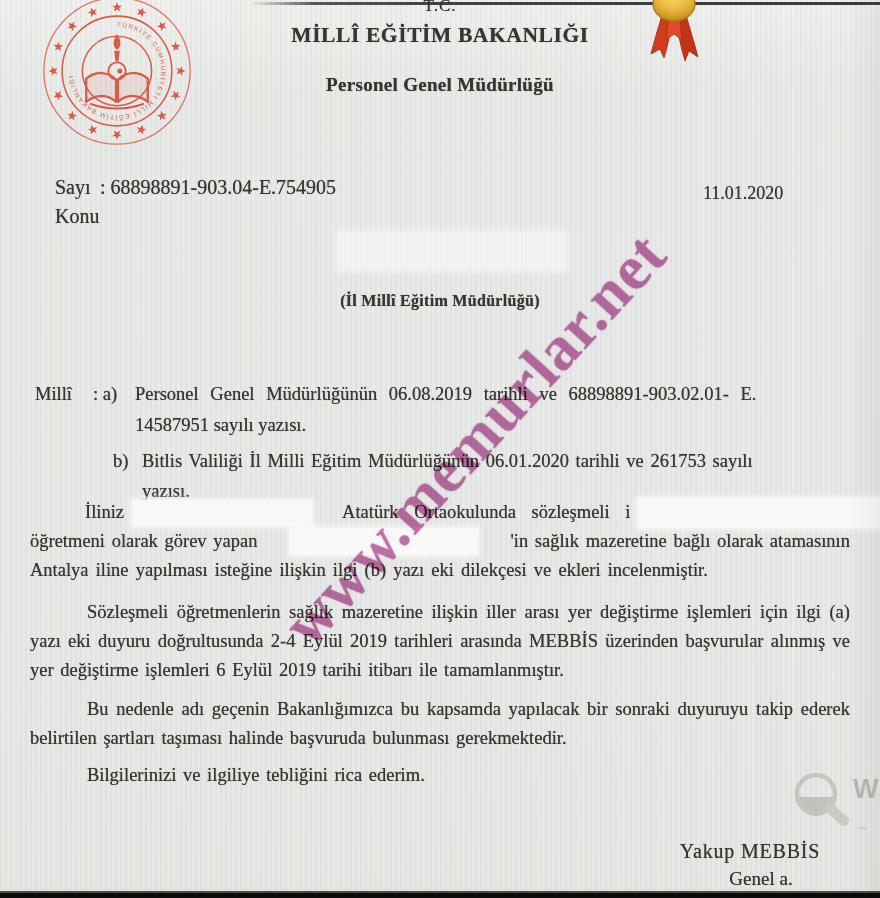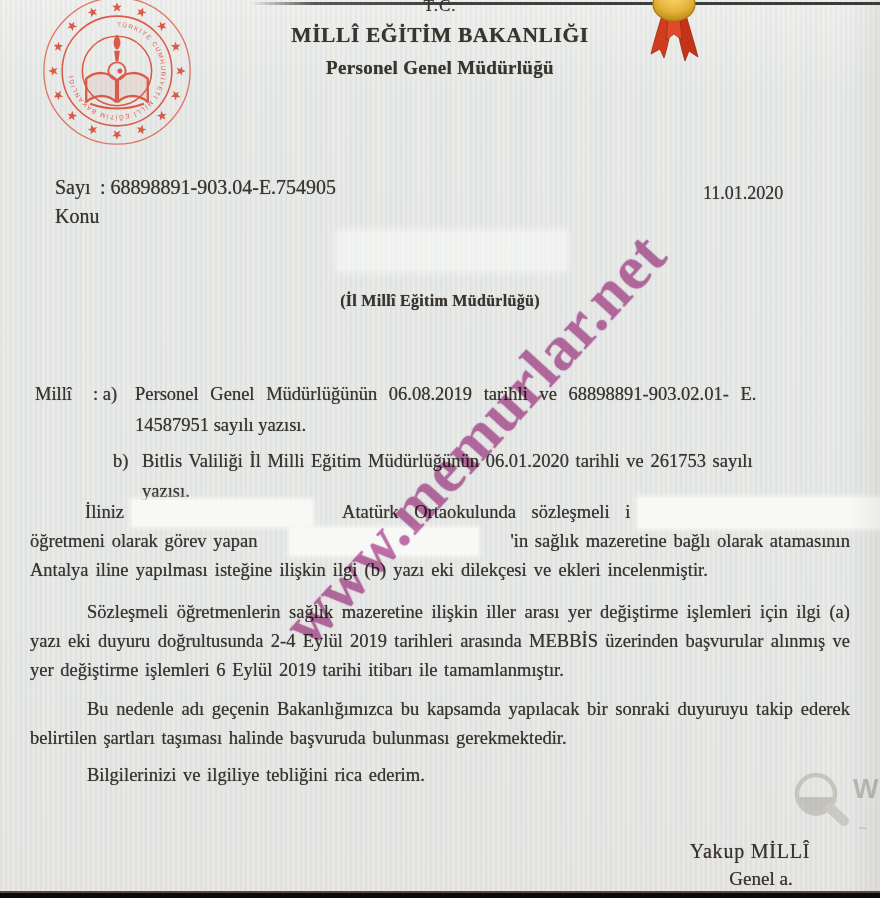--- a/index.html
+++ b/index.html
@@ -15,21 +15,21 @@
   .txt { text-shadow:0 0 0.7px rgba(56,52,46,0.75); }
 
   .scanline-top { position:absolute; top:2px; left:250px; width:630px; height:3px;
     background:linear-gradient(90deg, rgba(70,70,70,0) 0%, rgba(62,62,62,0.85) 10%, #414141 30%, #3a3a3a 100%); }
   .scanbar-bottom { position:absolute; bottom:0; left:0; width:880px; height:7px; background:#0b0b0b;
     border-top:2px solid rgba(150,125,115,0.55); }
 
   .header-center { position:absolute; left:200px; top:-4px; width:480px; text-align:center; }
   .tc { font-size:17px; letter-spacing:1px; }
   .ministry { font-size:21.5px; font-weight:bold; letter-spacing:0.6px; margin-top:7px; }
-  .department { font-size:19px; font-weight:600; margin-top:9px; letter-spacing:0.3px;font-family:Liberation Serif, serif; }
+  .department { font-size:19px; font-weight:600; margin-top:26px; letter-spacing:0.3px;font-family:Liberation Serif, serif; }
 
   .emblem { position:absolute; left:40px; top:-6px; filter:blur(0.4px); opacity:0.92; }
   .ribbon { position:absolute; left:645px; top:0; filter:blur(0.3px); }
 
   .meta-row { position:absolute; left:55px; font-size:20px; }
   .meta-label { display:inline-block; width:40px; }
   .sayi-row { top:176px; }
   .konu-row { top:205px; }
   .doc-date { position:absolute; left:703px; top:183px; font-size:18px; }
 
@@ -193,21 +193,21 @@
       <span class="redact box-c"></span>
       <span class="p1-l2-t2 txt">'in sağlık mazeretine bağlı olarak atamasının</span>
     </div>
     <div class="p1-l3 txt">Antalya iline yapılması isteğine ilişkin ilgi (b) yazı eki dilekçesi ve ekleri incelenmiştir.</div>
     <div class="para p2 txt">Sözleşmeli öğretmenlerin sağlık mazeretine ilişkin iller arası yer değiştirme işlemleri için ilgi (a) yazı eki duyuru doğrultusunda 2-4 Eylül 2019 tarihleri arasında MEBBİS üzerinden başvurular alınmış ve yer değiştirme işlemleri 6 Eylül 2019 tarihi itibarı ile tamamlanmıştır.</div>
     <div class="para p3 txt">Bu nedenle adı geçenin Bakanlığımızca bu kapsamda yapılacak bir sonraki duyuruyu takip ederek belirtilen şartları taşıması halinde başvuruda bulunması gerekmektedir.</div>
     <div class="para p4 txt">Bilgilerinizi ve ilgiliye tebliğini rica ederim.</div>
   </div>
 
   <div class="signature">
-    <div class="sig-name txt">Yakup MİLLÎ</div>
+    <div class="sig-name txt">Yakup MEBBİS</div>
     <div class="sig-title txt">Genel a.</div>
   </div>
 
   <svg class="magnifier" width="78" height="66" viewBox="0 0 78 66">
     <path d="M11 27 A19 19 0 0 0 49 27 Z" fill="#a39f97"></path>
     <circle cx="30" cy="24" r="19" fill="none" stroke="#aaa69e" stroke-width="4.5"></circle>
     <line x1="44" y1="38" x2="58" y2="51" stroke="#b2aea6" stroke-width="10" stroke-linecap="round"></line>
   </svg>
   <div class="faint-w">W</div>
   <div class="faint-w2">~</div>

